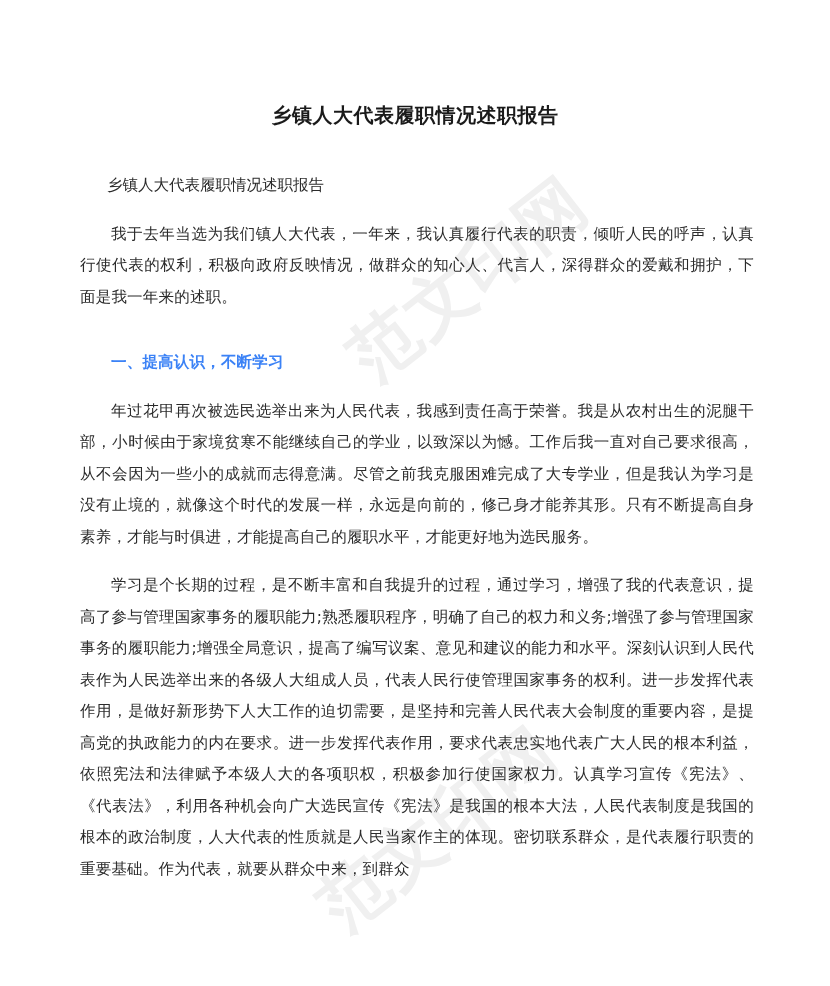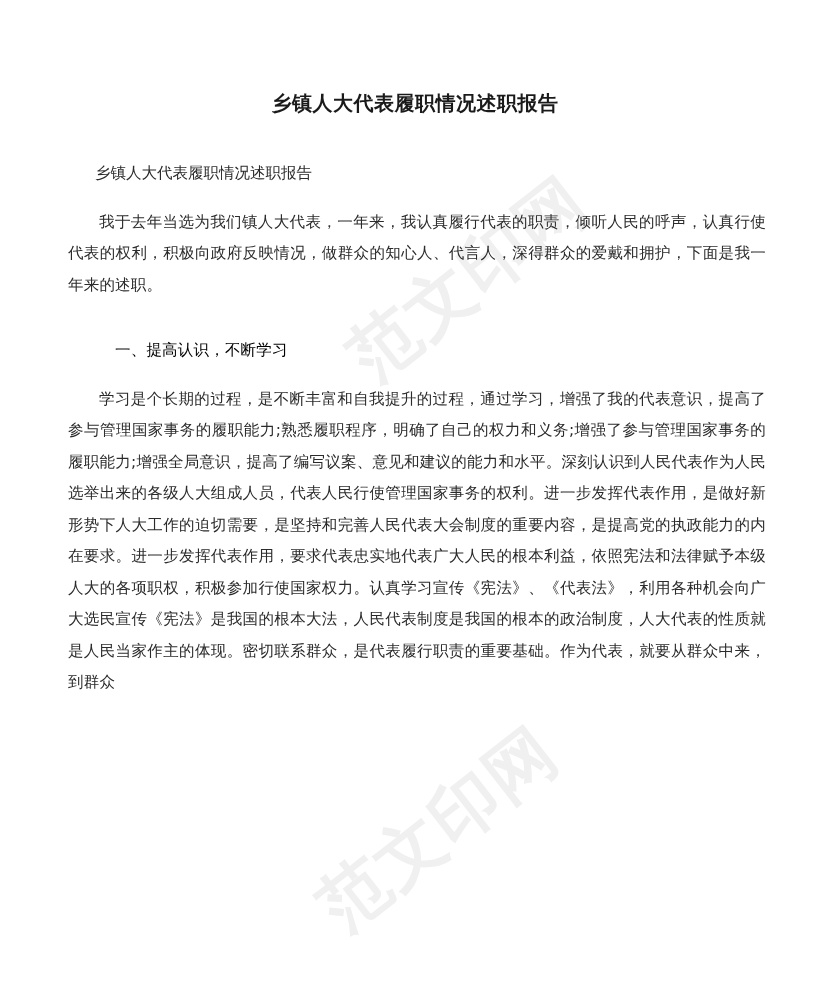--- a/index.html
+++ b/index.html
@@ -43,21 +43,21 @@
   .wm-2 {
     left: 300px;
     top: 880px;
     font-size: 68px;
     transform: rotate(-38deg);
     transform-origin: left top;
   }
   .content {
     position: relative;
     z-index: 2;
-    padding: 0;
+    padding: 12px;
   }
   .doc-title {
     text-align: center;
     font-size: 20px;
     font-weight: bold;
     color: #1a1a1a;
     letter-spacing: 0.5px;
     margin: 0;
     padding-top: 88px;
     line-height: 1.5;
@@ -82,25 +82,25 @@
     line-height: 31.5px;
     text-indent: 2em;
     text-align: justify;
     text-justify: inter-ideograph;
     letter-spacing: 0.2px;
   }
   p.para.spaced {
     margin-top: 17px;
   }
   h2.section-heading {
-    margin: 16px;
+    margin: 0;
     margin-top: 34px;
     font-size: 15.5px;
-    font-weight: normal;
-    color: #000000;
+    font-weight: bold;
+    color: #3b82f6;
     line-height: 31.5px;
     text-indent: 2em;
     letter-spacing: 0.2px;
   }
 </style>
 </head>
 <body>
 
 <div id="page">
 
@@ -114,20 +114,21 @@
     <h1 class="doc-title">乡镇人大代表履职情况述职报告</h1>
 
     <p class="subtitle">乡镇人大代表履职情况述职报告</p>
 
     <div class="body-block">
 
       <p class="para spaced">我于去年当选为我们镇人大代表，一年来，我认真履行代表的职责，倾听人民的呼声，认真行使代表的权利，积极向政府反映情况，做群众的知心人、代言人，深得群众的爱戴和拥护，下面是我一年来的述职。</p>
 
       <h2 class="section-heading">一、提高认识，不断学习</h2>
 
+      <p class="para spaced">年过花甲再次被选民选举出来为人民代表，我感到责任高于荣誉。我是从农村出生的泥腿干部，小时候由于家境贫寒不能继续自己的学业，以致深以为憾。工作后我一直对自己要求很高，从不会因为一些小的成就而志得意满。尽管之前我克服困难完成了大专学业，但是我认为学习是没有止境的，就像这个时代的发展一样，永远是向前的，修己身才能养其形。只有不断提高自身素养，才能与时俱进，才能提高自己的履职水平，才能更好地为选民服务。</p>
 
       <p class="para spaced">学习是个长期的过程，是不断丰富和自我提升的过程，通过学习，增强了我的代表意识，提高了参与管理国家事务的履职能力;熟悉履职程序，明确了自己的权力和义务;增强了参与管理国家事务的履职能力;增强全局意识，提高了编写议案、意见和建议的能力和水平。深刻认识到人民代表作为人民选举出来的各级人大组成人员，代表人民行使管理国家事务的权利。进一步发挥代表作用，是做好新形势下人大工作的迫切需要，是坚持和完善人民代表大会制度的重要内容，是提高党的执政能力的内在要求。进一步发挥代表作用，要求代表忠实地代表广大人民的根本利益，依照宪法和法律赋予本级人大的各项职权，积极参加行使国家权力。认真学习宣传《宪法》、《代表法》，利用各种机会向广大选民宣传《宪法》是我国的根本大法，人民代表制度是我国的根本的政治制度，人大代表的性质就是人民当家作主的体现。密切联系群众，是代表履行职责的重要基础。作为代表，就要从群众中来，到群众</p>
 
     </div>
 
   </div>
 
 </div>
 
 </body></html>

